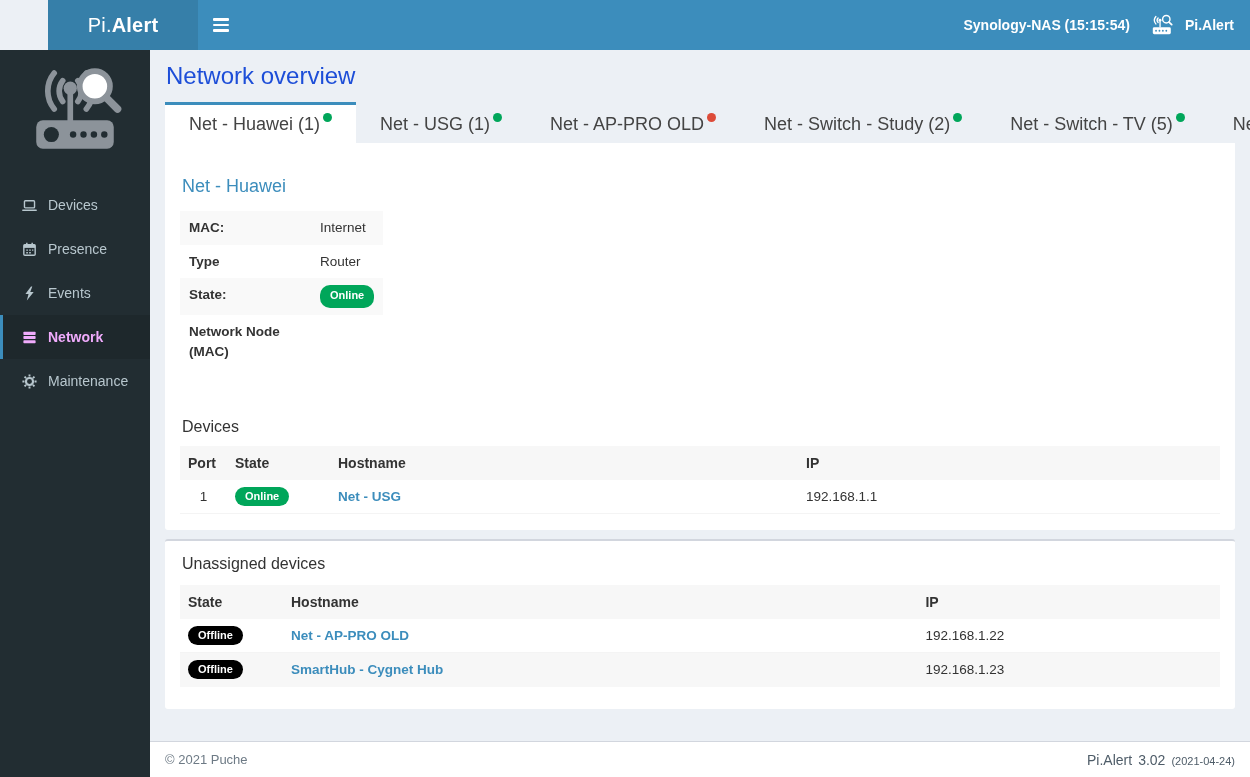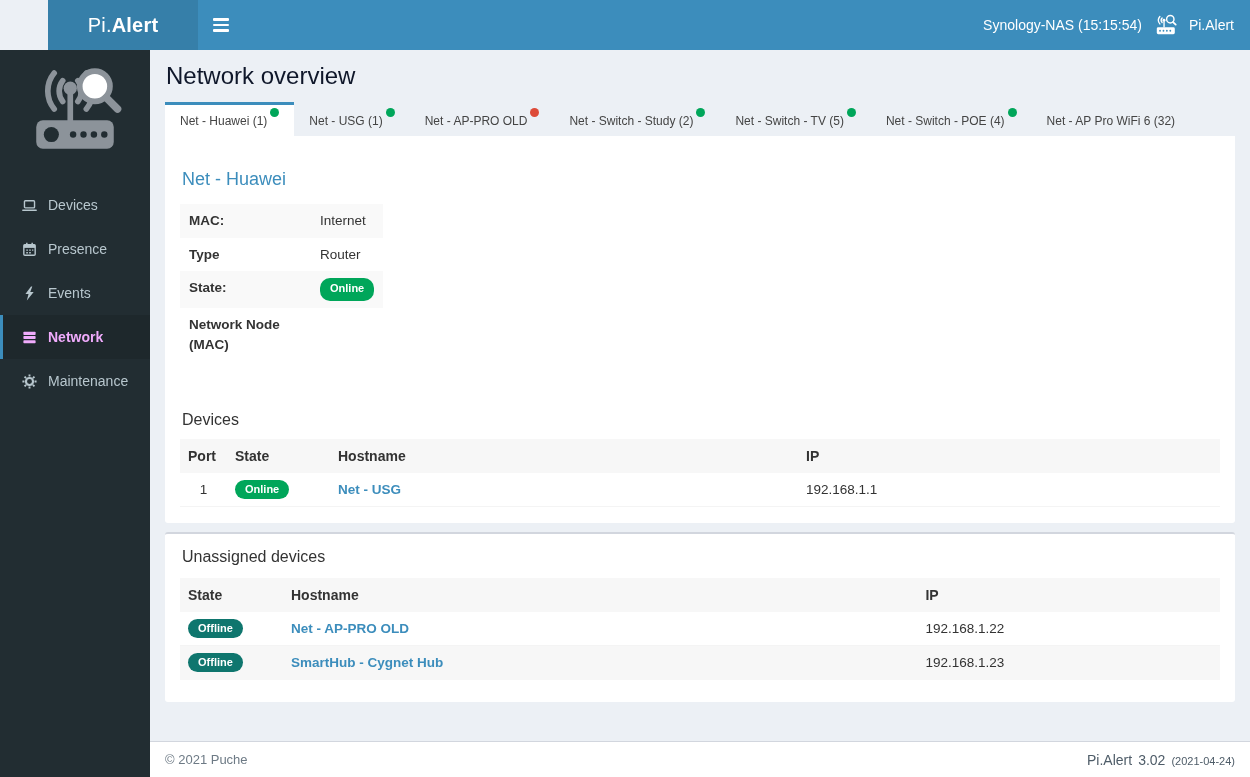--- a/index.html
+++ b/index.html
@@ -9,43 +9,43 @@
   
   .topbar { height:50px; display:flex;margin-left:48px; }
   .brand { width:150px; flex-shrink:0; background:#367fa9; color:#fff;
            display:flex; align-items:center; justify-content:center;
            font-size:20px; letter-spacing:.2px; cursor:pointer; }
   .brand .bold { font-weight:700; }
   .navbar { flex:1; background:#3c8dbc; display:flex; align-items:center; color:#fff; }
   .hamburger { width:46px; height:50px; display:flex; flex-direction:column;
                align-items:center; justify-content:center; gap:3px; cursor:pointer; }
   .hamburger i { display:block; width:16px; height:2.6px; background:#fff; border-radius:1px; }
-  .nav-right { margin-left:auto; display:flex; align-items:center; gap:1px;
-               padding-right:14px; font-size:14px; font-weight:400; }
+  .nav-right { margin-left:auto; display:flex; align-items:center; gap:9px;
+               padding-right:14px; font-size:14px; font-weight:700; }
   .nav-host { padding:15px 10px; cursor:pointer; }
   .nav-app  { display:flex; align-items:center; gap:7px; padding:13px 2px; cursor:pointer; }
 
   
   .layout { display:flex; height:727px; }
   .sidebar { width:150px; flex-shrink:0; background:#222d32; }
   .logo-wrap { padding:11px 0 12px; display:flex; justify-content:center; }
   .menu { list-style:none; margin-top:14px; }
   .menu-item { display:flex; align-items:center; gap:11px; height:44px;
                padding-left:19px; border-left:3px solid transparent;
                color:#b8c7ce; font-size:14px; cursor:pointer; }
   .menu-item svg { width:15px; height:15px; flex-shrink:0; }
   .menu-item.active { background:#1e282c; border-left-color:#3c8dbc; color:#f0abfc; font-weight:700; }
 
   .main { flex:1; min-width:0; display:flex; flex-direction:column; background:#ecf0f5; }
   .content { flex:1; padding:0 15px; overflow:hidden; }
-  .page-title { font-size:24px; font-weight:500; color:#0f172a; margin:12px 1px 12px; }
+  .page-title { font-size:24px; font-weight:500; color:#1d4ed8; margin:12px 1px 12px; }
 
   
   .tabs { display:flex; }
-  .tab { padding:9px 15px 8px; border-top:3px solid transparent; font-size:12px;
+  .tab { padding:9px 24px 8px; border-top:3px solid transparent; font-size:18px;
          color:#444; cursor:pointer; white-space:nowrap; }
   .tab.active { background:#fff; border-top-color:#3c8dbc; }
   .tab-dot { display:inline-block; width:9px; height:9px; border-radius:50%;
              margin-left:3px; transform:translateY(-8px); }
   .tab-dot[data-dot="green"] { background:#00a65a; }
   .tab-dot[data-dot="red"]   { background:#dd4b39; }
 
   
   .panel { background:#fff; border-radius:0 0 3px 3px; }
   .panel-node { padding:32px 15px 16px; }
@@ -64,21 +64,21 @@
   .data-table { width:100%; border-collapse:collapse; font-size:13.5px; }
   .data-table th { background:#f7f7f7; text-align:left; font-weight:700; font-size:14px;
                    padding:9px 8px; }
   .data-table td { padding:7px 8px; border-bottom:1px solid #f4f4f4; }
   .data-table tr.alt td { background:#f7f7f7; border-bottom-color:#f7f7f7; }
   td.c-port { text-align:center; }
 
   .badge { display:inline-block; min-width:54px; text-align:center; padding:3px 10px 4px;
            border-radius:10px; color:#fff; font-size:11px; font-weight:700; cursor:default; }
   .badge[data-state="Online"]  { background:#00a65a; }
-  .badge[data-state="Offline"] { background:#0f766e; }
+  .badge[data-state="Offline"] { background:#000000; }
 
   .link { color:#3c8dbc; font-weight:700; text-decoration:none; cursor:pointer; }
 
   .panel-unassigned { margin-top:9px; border-top:2px solid #d2d6de; padding:13px 15px 22px;
                       border-radius:3px; }
 
   
   .footer { height:36px; background:#fff; border-top:1px solid #d2d6de;
             display:flex; align-items:center; justify-content:space-between;
             padding:0 15px; font-size:13px; color:#6d7a85; }

